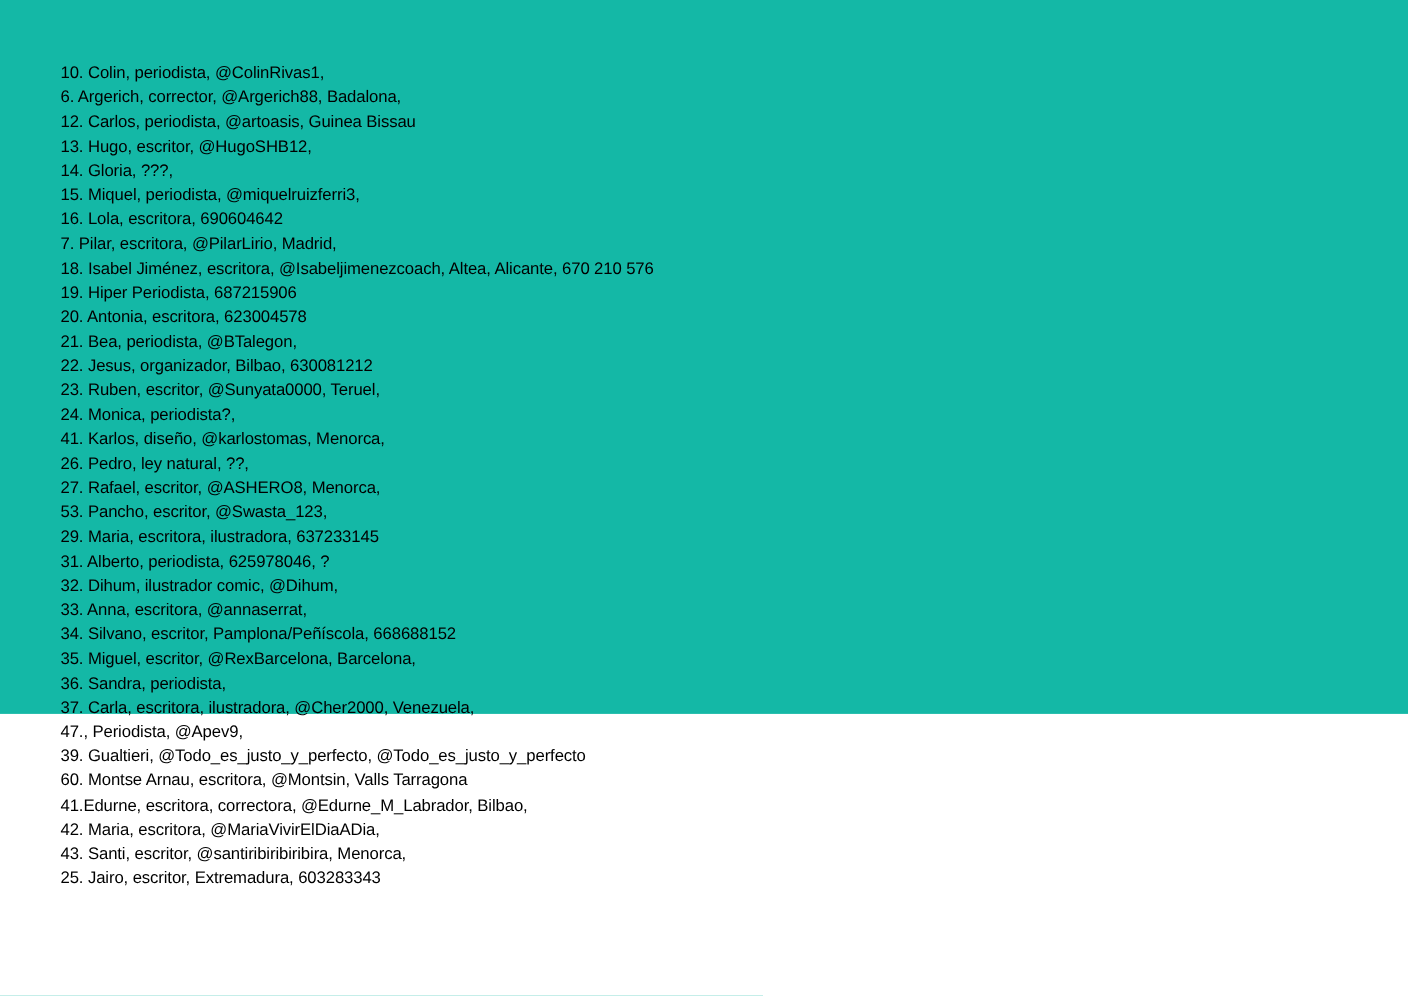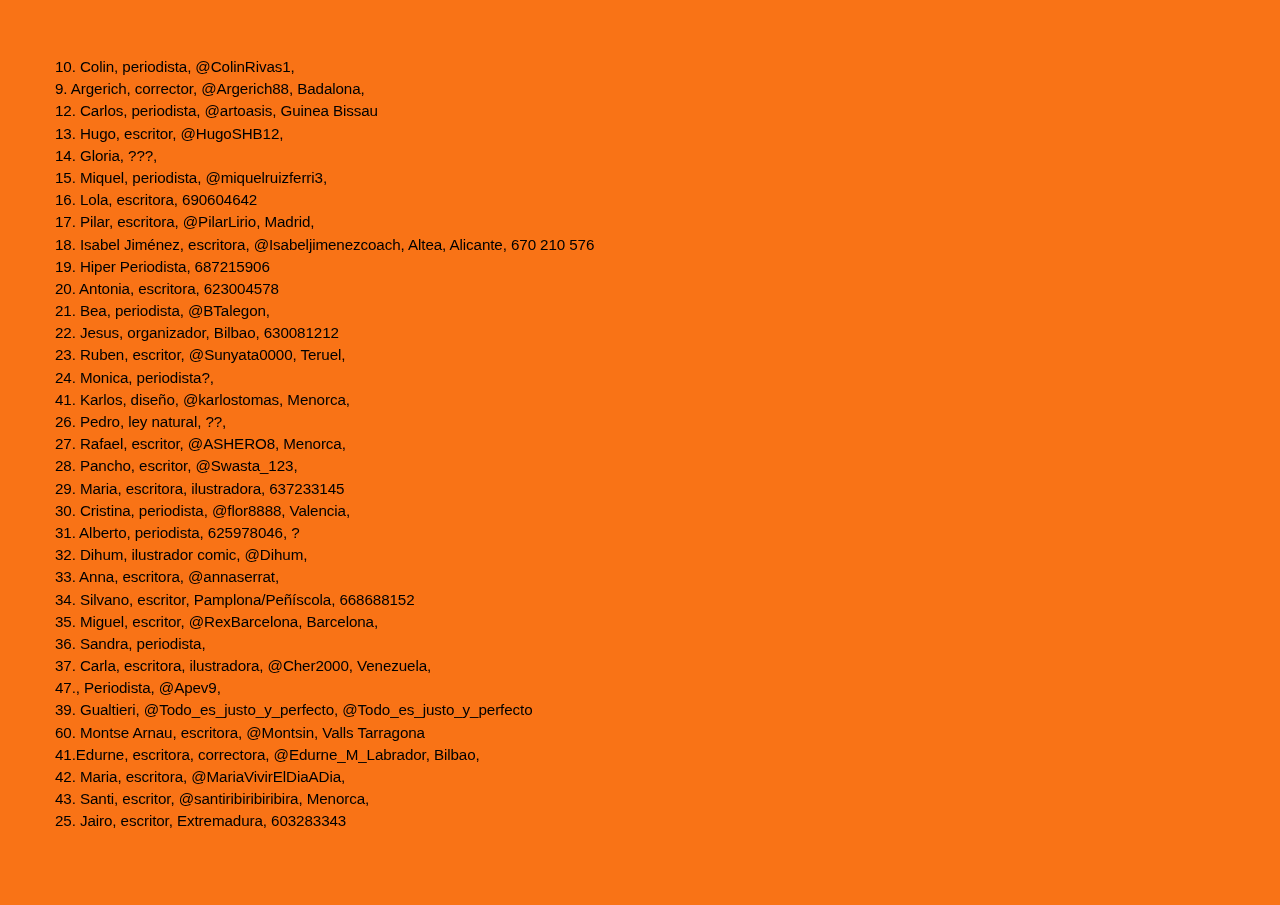--- a/index.html
+++ b/index.html
@@ -11,22 +11,22 @@
       width: 1280px;
       height: 905px;
       position: relative;
       overflow: hidden;
     }
     .page {
       position: absolute;
       left: 0;
       top: 0;
       width: 1280px;
-      height: 905px;
-      background: #f97316;
+      height: 649px;
+      background: #14b8a6;
     }
     .lines {
       position: absolute;
       left: 55px;
       top: 56px;
       margin: 0;
       padding: 0;
       list-style: none;
     }
     .line {
@@ -38,40 +38,39 @@
       white-space: pre;
       letter-spacing: -0.1px;
     }
   </style>
 </head>
 <body>
 
 <div class="page">
   <ul class="lines">
     <li class="line">10. Colin, periodista, @ColinRivas1,</li>
-    <li class="line">9. Argerich, corrector, @Argerich88, Badalona,</li>
+    <li class="line">6. Argerich, corrector, @Argerich88, Badalona,</li>
     <li class="line">12. Carlos, periodista, @artoasis, Guinea Bissau</li>
     <li class="line">13. Hugo, escritor, @HugoSHB12,</li>
     <li class="line">14. Gloria, ???,</li>
     <li class="line">15. Miquel, periodista, @miquelruizferri3,</li>
     <li class="line">16. Lola, escritora, 690604642</li>
-    <li class="line">17. Pilar, escritora, @PilarLirio, Madrid,</li>
+    <li class="line">7. Pilar, escritora, @PilarLirio, Madrid,</li>
     <li class="line">18. Isabel Jiménez, escritora, @Isabeljimenezcoach, Altea, Alicante, 670 210 576</li>
     <li class="line">19. Hiper Periodista, 687215906</li>
     <li class="line">20. Antonia, escritora, 623004578</li>
     <li class="line">21. Bea, periodista, @BTalegon,</li>
     <li class="line">22. Jesus, organizador, Bilbao, 630081212</li>
     <li class="line">23. Ruben, escritor, @Sunyata0000, Teruel,</li>
     <li class="line">24. Monica, periodista?,</li>
     <li class="line">41. Karlos, diseño, @karlostomas, Menorca,</li>
     <li class="line">26. Pedro, ley natural, ??,</li>
     <li class="line">27. Rafael, escritor, @ASHERO8, Menorca,</li>
-    <li class="line">28. Pancho, escritor, @Swasta_123,</li>
+    <li class="line">53. Pancho, escritor, @Swasta_123,</li>
     <li class="line">29. Maria, escritora, ilustradora, 637233145</li>
-    <li class="line">30. Cristina, periodista, @flor8888, Valencia,</li>
     <li class="line">31. Alberto, periodista, 625978046, ?</li>
     <li class="line">32. Dihum, ilustrador comic, @Dihum,</li>
     <li class="line">33. Anna, escritora, @annaserrat,</li>
     <li class="line">34. Silvano, escritor, Pamplona/Peñíscola, 668688152</li>
     <li class="line">35. Miguel, escritor, @RexBarcelona, Barcelona,</li>
     <li class="line">36. Sandra, periodista,</li>
     <li class="line">37. Carla, escritora, ilustradora, @Cher2000, Venezuela,</li>
     <li class="line">47., Periodista, @Apev9,</li>
     <li class="line">39. Gualtieri, @Todo_es_justo_y_perfecto, @Todo_es_justo_y_perfecto</li>
     <li class="line">60. Montse Arnau, escritora, @Montsin, Valls Tarragona</li>

